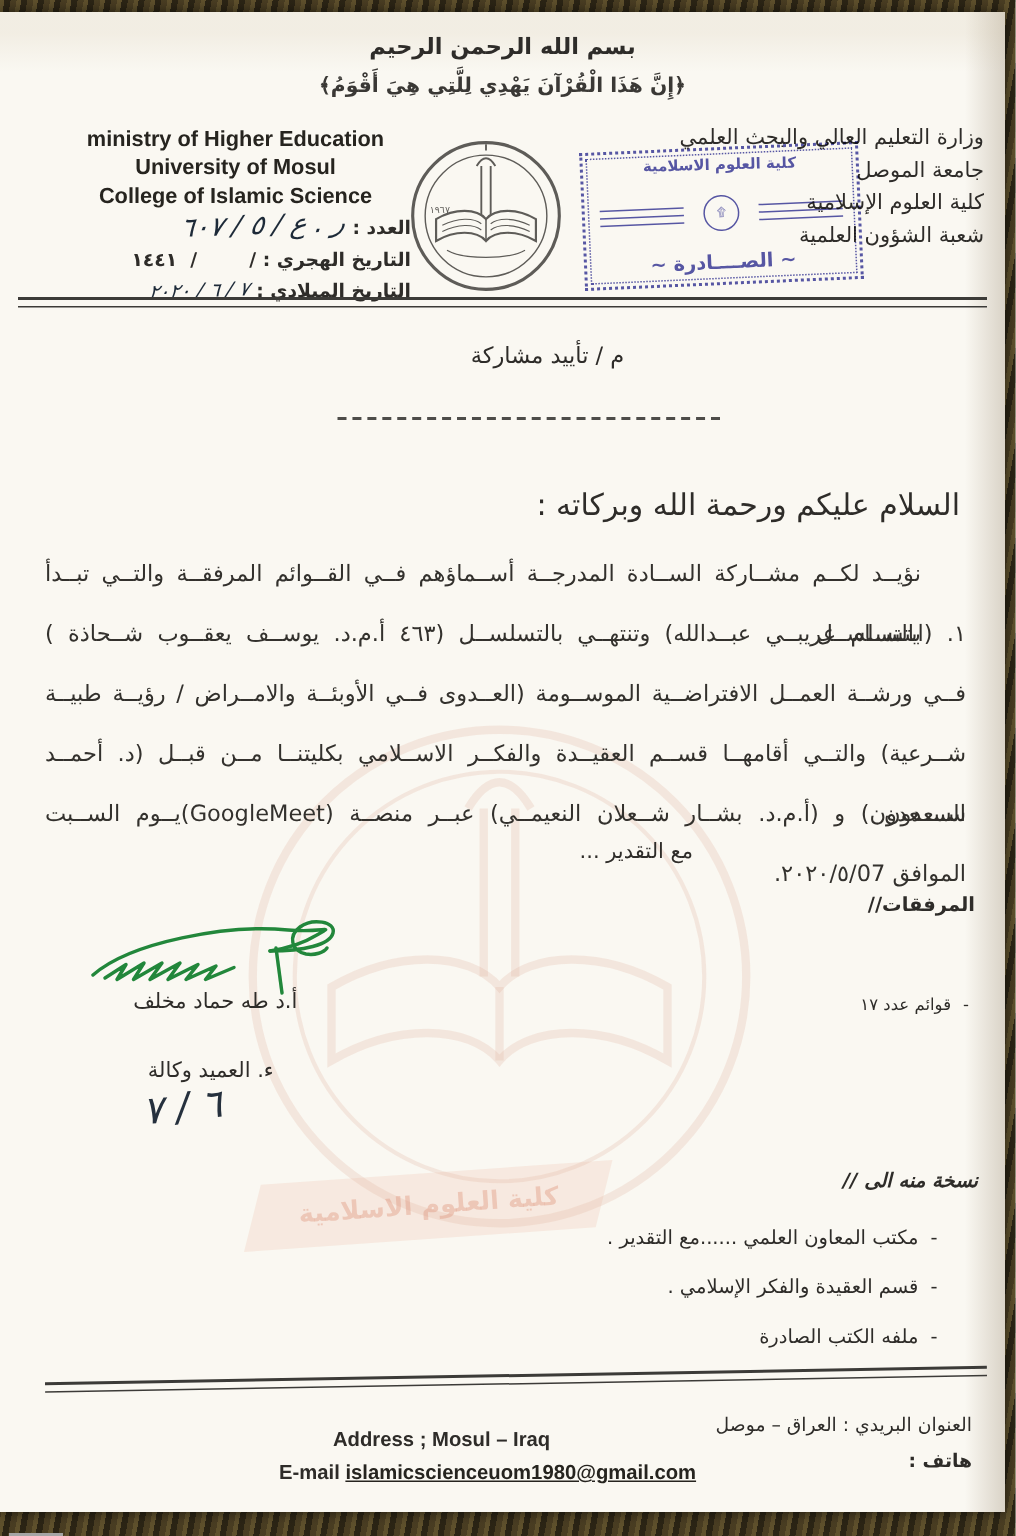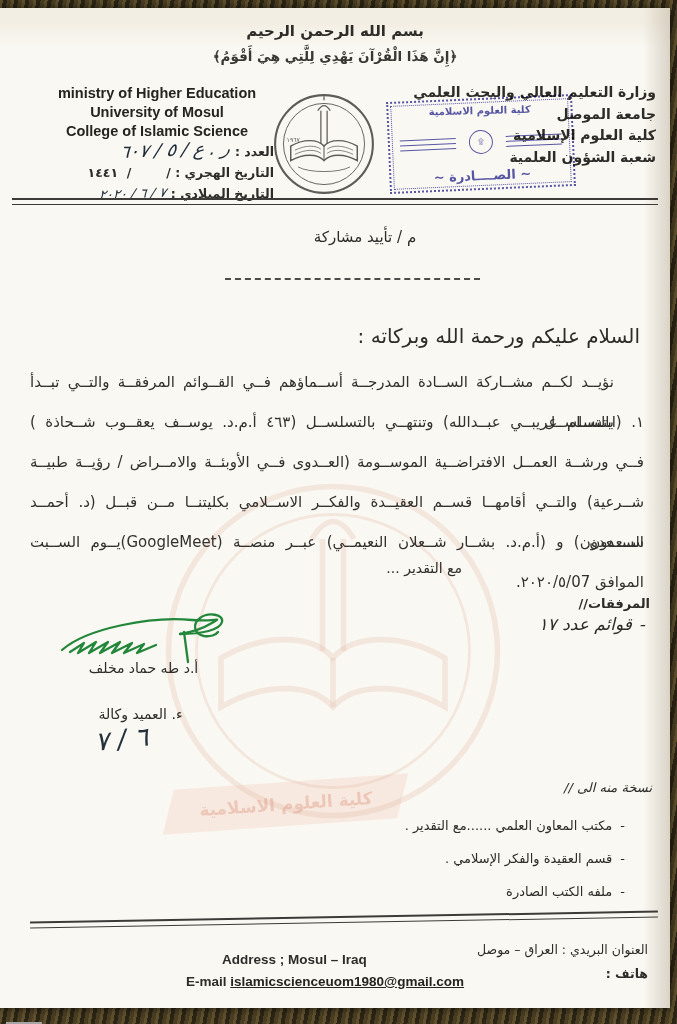--- a/index.html
+++ b/index.html
@@ -25,21 +25,21 @@
   .center{text-align:center;}
   .b{font-weight:bold;}
 
   
   .bismillah{top:14px;left:0;right:0;font-size:15px;font-weight:bold;}
   .verse{top:40px;left:0;right:0;font-size:13.5px;font-weight:bold;color:#3a3835;}
 
   
   .hdr-en{top:76px;left:24px;width:266px;font-family:"Liberation Sans","DejaVu Sans",sans-serif;
           font-size:14.5px;font-weight:bold;line-height:19px;text-align:center;color:#26241f;}
-  .hdr-ar{top:74px;right:14px;width:272px;font-size:14px;font-weight:bold;line-height:21.5px;text-align:right;}
+  .hdr-ar{top:74px;right:14px;width:272px;font-size:14px;font-weight:normal;line-height:21.5px;text-align:right;}
   .fields{top:133px;left:8px;width:266px;font-size:12.5px;line-height:21px;}
   .fieldrow{direction:rtl;white-space:pre;font-weight:bold;}
   .hand{display:inline-block;font-style:italic;font-weight:normal;font-size:18px;
         color:#1d2a38;transform:rotate(-2deg) skewX(-10deg);letter-spacing:1px;line-height:14px;}
   .hand-sm{font-size:13px;}
 
   
   .seal{top:84px;left:272px;width:104px;height:104px;}
 
   
@@ -69,31 +69,31 @@
   
   .salutation{top:316px;right:30px;font-size:20px;}
   .body-par{top:354px;left:30px;right:26px;font-size:15px;color:#33312d;}
   .body-par .line{direction:rtl;text-align:justify;text-align-last:justify;line-height:40px;height:40px;}
   .body-par .indent{padding-right:30px;}
   .body-par .lastline{text-align:right;text-align-last:right;}
   .closing{top:552px;right:208px;font-size:14px;}
 
   
   .att-title{top:588px;right:20px;font-size:13px;font-weight:bold;}
-  .att-item{top:606px;right:24px;font-size:17px;direction:rtl;font-style:italic;}
+  .att-item{top:655px;right:24px;font-size:11px;direction:rtl;}
 
   
   .sig-svg{top:600px;left:52px;width:195px;height:60px;}
   .sig-name{top:652px;left:46px;width:195px;font-size:14px;text-align:center;}
   .sig-title{top:698px;left:58px;width:165px;font-size:14px;text-align:center;}
   .sig-date{top:716px;left:95px;font-size:26px;color:#25303d;transform:rotate(-6deg);
             font-style:italic;letter-spacing:4px;}
 
   
-  .copies-title{top:772px;right:18px;font-size:13px;font-weight:normal;font-style:italic;}
+  .copies-title{top:772px;right:18px;font-size:13px;font-weight:bold;font-style:italic;}
   .copy-item{right:45px;font-size:13px;direction:rtl;text-align:center;}
   .copy-1{top:810px;} .copy-2{top:843px;} .copy-3{top:876px;}
   .dash{display:inline-block;margin-left:8px;}
 
   
   .wm-circle{top:468px;left:158px;width:350px;height:350px;z-index:0;opacity:.8;}
   .wm-banner{top:774px;left:168px;width:235px;height:44px;z-index:0;
              background:rgba(236,181,160,.22);transform:rotate(-4deg) skewX(-18deg);
              display:flex;align-items:center;justify-content:center;}
   .wm-banner span{font-size:17px;font-weight:bold;color:rgba(222,148,122,.40);transform:skewX(18deg);}

